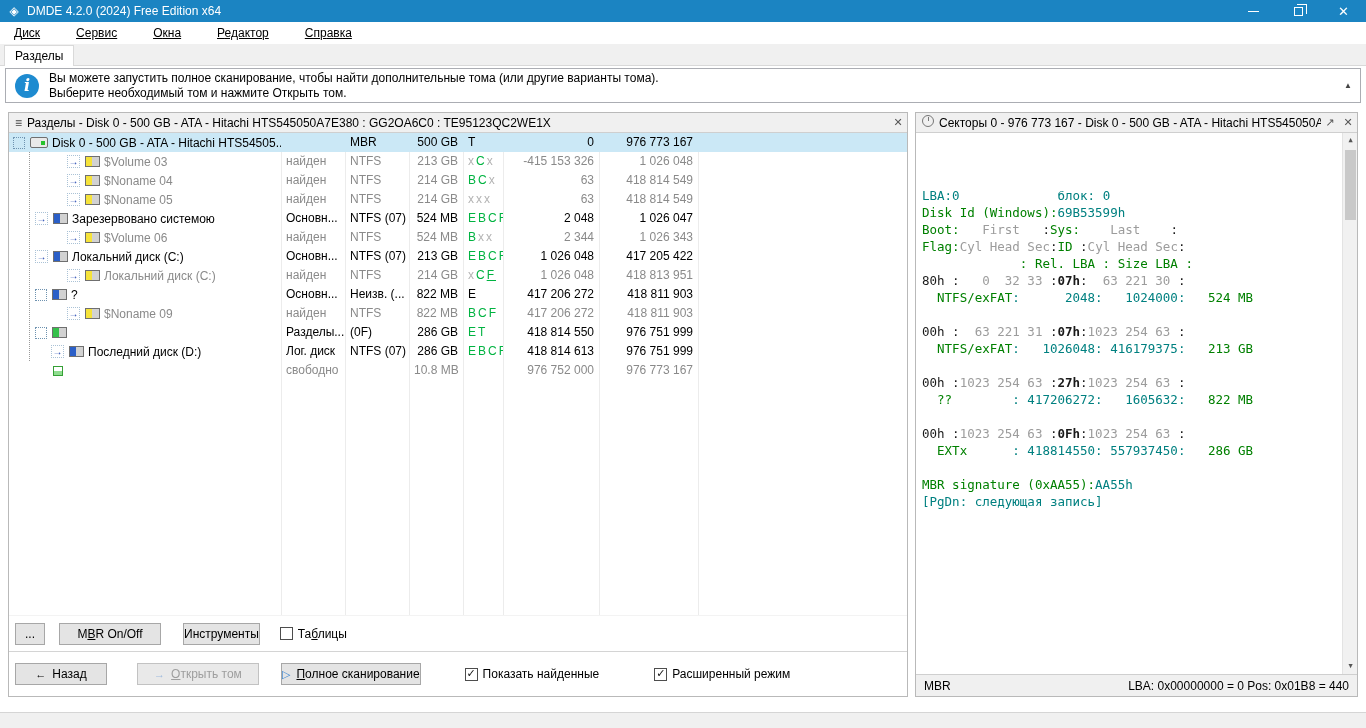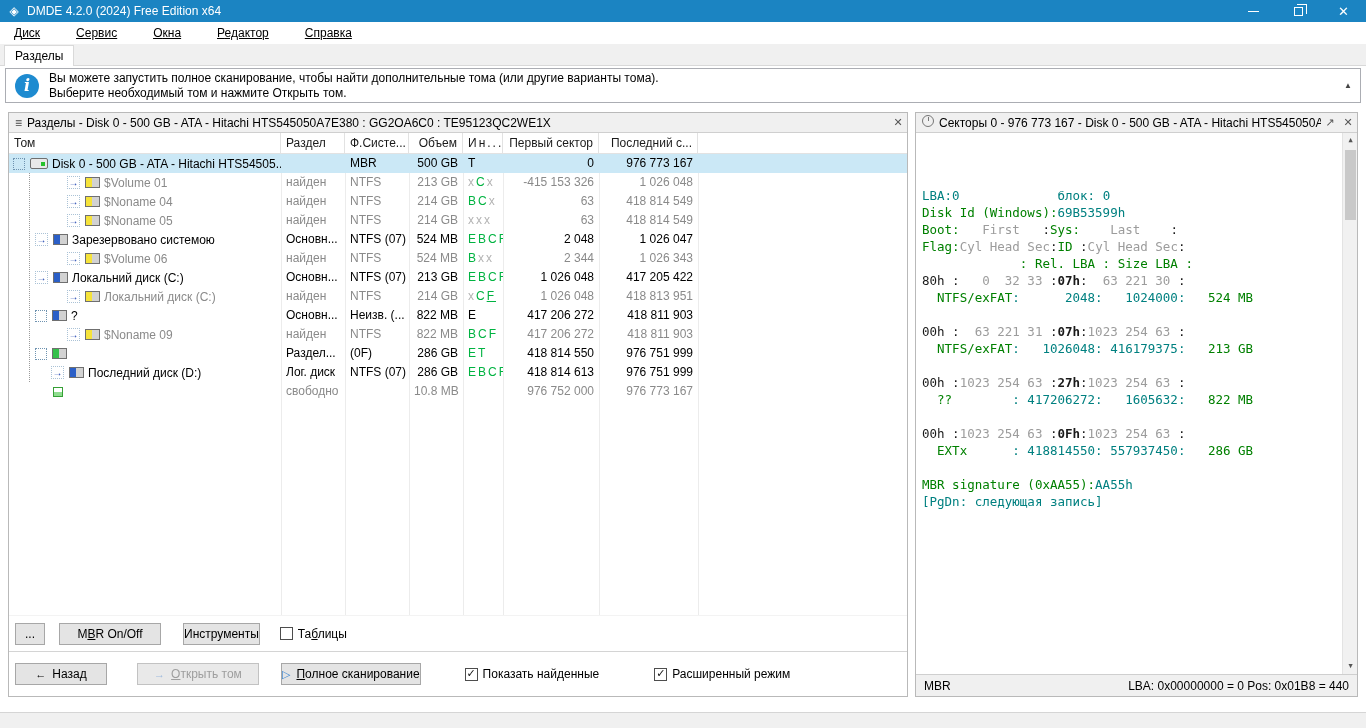--- a/index.html
+++ b/index.html
@@ -145,29 +145,20 @@
   <div class="info-collapse">▲</div>
 </div>
 
 <div class="panel panel-left">
   <div class="phead">
     <span class="hicon">≡</span>
     <span class="ptitle">Разделы - Disk 0 - 500 GB - ATA - Hitachi HTS545050A7E380 : GG2OA6C0 : TE95123QC2WE1X</span>
     <span class="spring"></span>
     <span class="pbtn">✕</span>
   </div>
-  <div class="colhead">
-    <div class="cell c-name">Том</div>
-    <div class="cell c-part">Раздел</div>
-    <div class="cell c-fs">Ф.Систе...</div>
-    <div class="cell c-size">Объем</div>
-    <div class="cell c-ind">Ин...</div>
-    <div class="cell c-first">Первый сектор</div>
-    <div class="cell c-last">Последний с...</div>
-  </div>
   <div class="rows-wrap" id="rows">
       <div class="vline" style="left: 272px;"></div>
       <div class="vline" style="left: 336px;"></div>
       <div class="vline" style="left: 400px;"></div>
       <div class="vline" style="left: 454px;"></div>
       <div class="vline" style="left: 494px;"></div>
       <div class="vline" style="left: 590px;"></div>
       <div class="vline" style="left: 689px;"></div>
       <div class="treeline" style="left: 20px; top: 19px; height: 209px;"></div>
       <div class="row sel">
@@ -182,21 +173,21 @@
         <div class="cell c-size">500 GB</div>
         <div class="cell c-ind"><span class="ik">T</span></div>
         <div class="cell c-first">0</div>
         <div class="cell c-last">976 773 167</div>
       </div>
       <div class="row dim">
         <div class="cell c-name">
           <span class="indent" style="width: 58px;"></span>
           <span class="tarrow">→</span>
           <span class="tico ic-folder"></span>
-          <span class="nm">$Volume 01</span>
+          <span class="nm">$Volume 03</span>
         </div>
         <div class="cell c-part">найден</div>
         <div class="cell c-fs">NTFS</div>
         <div class="cell c-size">213 GB</div>
         <div class="cell c-ind"><span class="ix">x</span><span class="ig">C</span><span class="ix">x</span></div>
         <div class="cell c-first">-415 153 326</div>
         <div class="cell c-last">1 026 048</div>
       </div>
       <div class="row dim">
         <div class="cell c-name">
@@ -310,21 +301,21 @@
         <div class="cell c-first">417 206 272</div>
         <div class="cell c-last">418 811 903</div>
       </div>
       <div class="row">
         <div class="cell c-name">
           <span class="indent" style="width: 26px;"></span>
           <span class="tcb"></span>
           <span class="tico ic-part-green"></span>
           <span class="nm"></span>
         </div>
-        <div class="cell c-part">Раздел...</div>
+        <div class="cell c-part">Разделы...</div>
         <div class="cell c-fs">(0F)</div>
         <div class="cell c-size">286 GB</div>
         <div class="cell c-ind"><span class="ig">E</span><span class="ig">T</span></div>
         <div class="cell c-first">418 814 550</div>
         <div class="cell c-last">976 751 999</div>
       </div>
       <div class="row">
         <div class="cell c-name">
           <span class="indent" style="width: 42px;"></span>
           <span class="tarrow">→</span>

